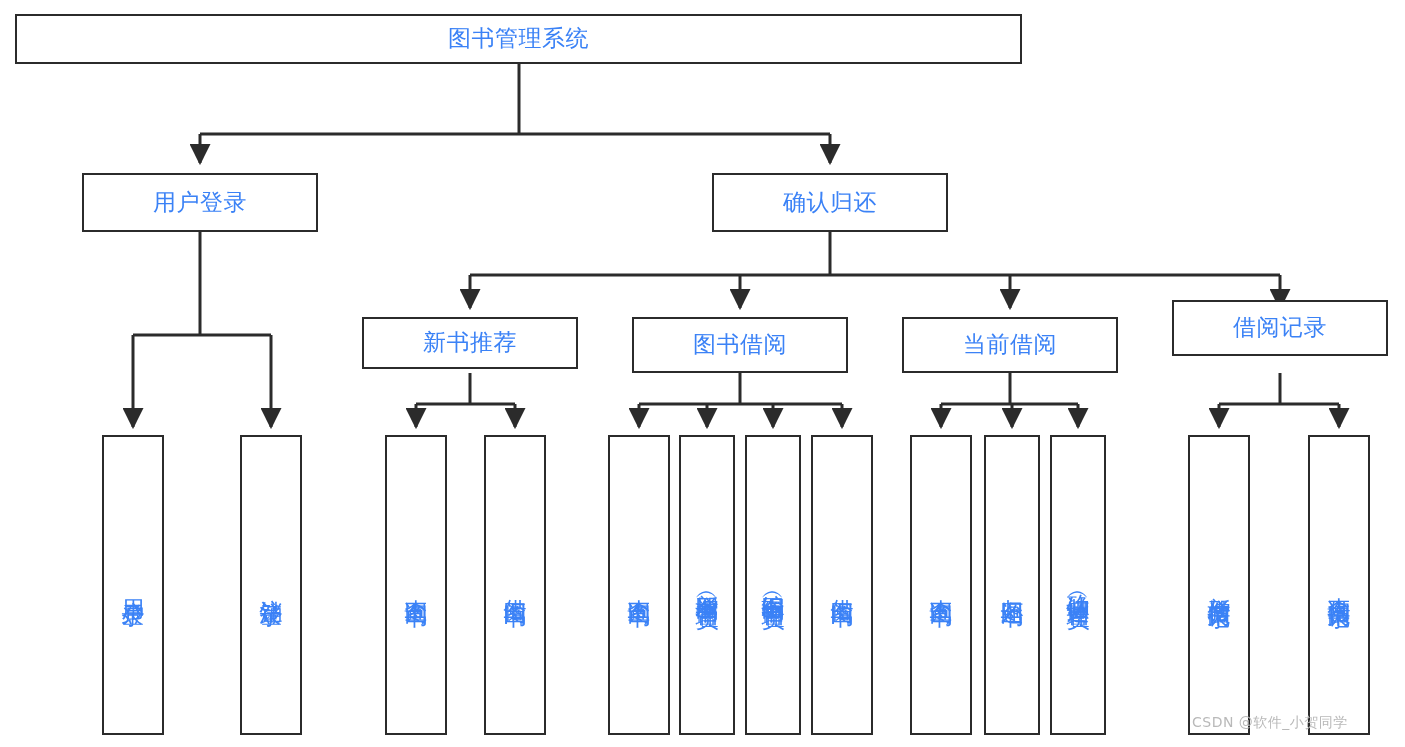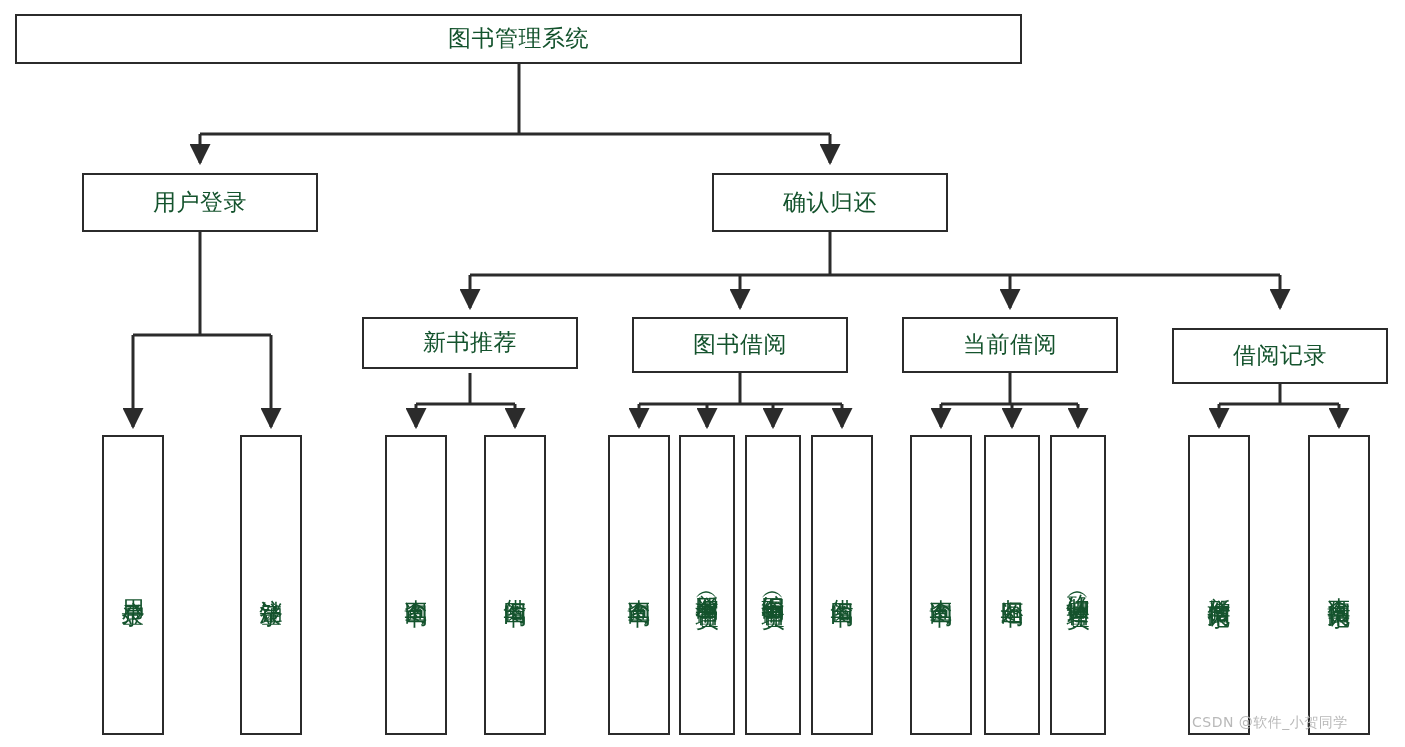--- a/index.html
+++ b/index.html
@@ -26,21 +26,21 @@
     pointer-events: none;
   }
   .node {
     position: absolute;
     box-sizing: border-box;
     border: 2px solid #2b2b2b;
     background: #ffffff;
     display: flex;
     align-items: center;
     justify-content: center;
-    color: #14532d;
+    color: #3b82f6;
     text-align: center;
   }
   .node.h {
     font-size: 23px;
     line-height: 1.2;
     letter-spacing: 0.5px;
   }
   .node.v {
     writing-mode: vertical-rl;
     text-orientation: upright;
@@ -132,21 +132,21 @@
 
   <div class="node h" id="node-l3-0" style="left: 362px; top: 317px; width: 216px; height: 52px;">
     <span>新书推荐</span>
   </div>
   <div class="node h" id="node-l3-1" style="left: 632px; top: 317px; width: 216px; height: 56px;">
     <span>图书借阅</span>
   </div>
   <div class="node h" id="node-l3-2" style="left: 902px; top: 317px; width: 216px; height: 56px;">
     <span>当前借阅</span>
   </div>
-  <div class="node h" id="node-l3-3" style="left: 1172px; top: 328px; width: 216px; height: 56px;">
+  <div class="node h" id="node-l3-3" style="left: 1172px; top: 300px; width: 216px; height: 56px;">
     <span>借阅记录</span>
   </div>
 
   <div class="node v" id="node-leaf-0" style="left: 102px; top: 435px; width: 62px; height: 300px;">
     <span class="vtext">用户登录</span>
   </div>
   <div class="node v" id="node-leaf-1" style="left: 240px; top: 435px; width: 62px; height: 300px;">
     <span class="vtext">注销登录</span>
   </div>
   <div class="node v" id="node-leaf-2" style="left: 385px; top: 435px; width: 62px; height: 300px;">

